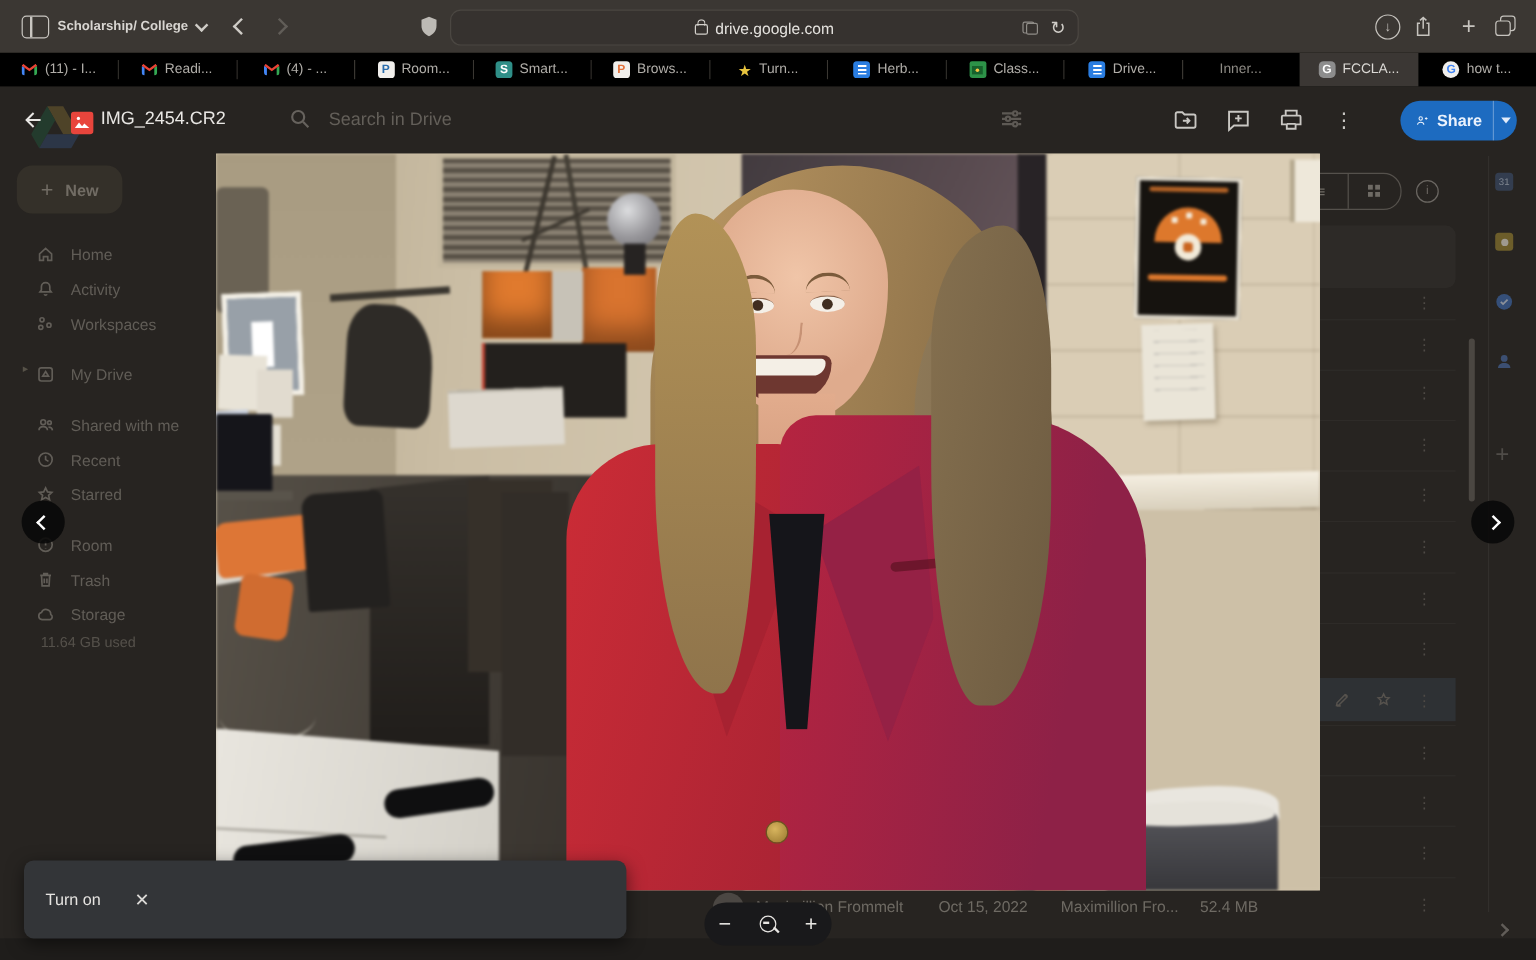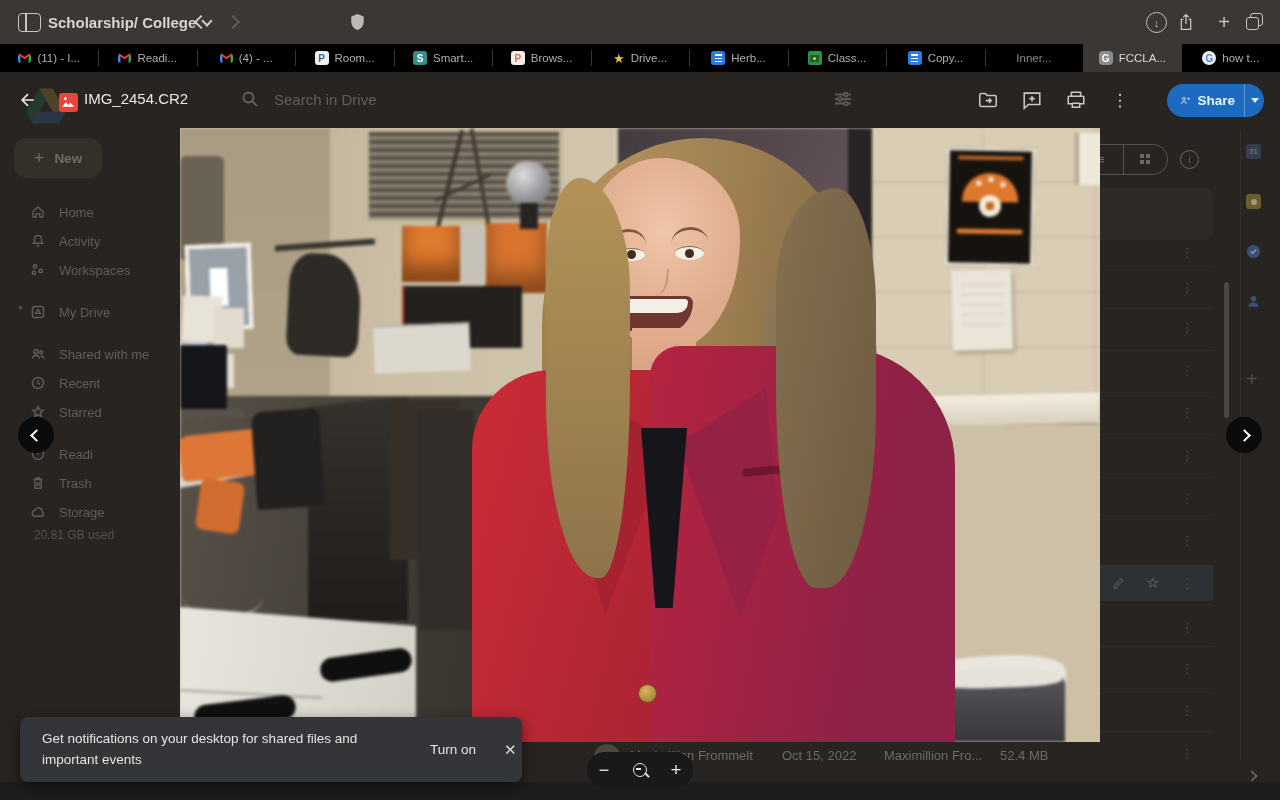--- a/index.html
+++ b/index.html
@@ -5,21 +5,21 @@
   html,body{margin:0;padding:0;background:#111}
   .screen{position:relative;width:1280px;height:800px;overflow:hidden;
           font-family:"Liberation Sans",sans-serif;background:#272421}
   .abs{position:absolute}
   
   .toolbar{position:absolute;left:0;top:0;width:1280px;height:44px;background:#3b3733;border-bottom:1px solid #2c2926}
   .tb-ic{position:absolute;display:flex;align-items:center;justify-content:center;color:#c6c3be}
   .sbtoggle{left:18px;top:13px;width:21px;height:17px;border:1.6px solid #c9c6c1;border-radius:4px}
   .sbtoggle::before{content:"";position:absolute;left:6px;top:0;bottom:0;width:1.6px;background:#c9c6c1}
   .profile{position:absolute;left:48px;top:0;height:44px;display:flex;align-items:center;gap:7px;
-           color:#d8d5d1;font-size:15px;font-weight:700}
+           color:#d8d5d1;font-size:11px;font-weight:700}
   .chev{display:inline-block;width:8px;height:8px;border-right:2px solid #cfccc7;border-bottom:2px solid #cfccc7}
   .chev.down{transform:rotate(45deg);width:6px;height:6px;margin-top:-3px}
   .chev.left{transform:rotate(135deg)}
   .chev.right{transform:rotate(-45deg)}
   .chev.dim{border-color:#615d58}
   .urlbar{position:absolute;left:375px;top:8px;width:522px;height:28px;background:#36322f;
           border:1px solid #4b4742;border-radius:9px;display:flex;align-items:center;justify-content:center;gap:6px;
           color:#e5e3df;font-size:13px}
   .lock{width:9px;height:7px;border:1.5px solid #d4d1cc;border-radius:2px;position:relative;margin-top:3px}
   .lock::before{content:"";position:absolute;left:1px;top:-5px;width:5px;height:5px;border:1.5px solid #d4d1cc;border-bottom:none;border-radius:4px 4px 0 0}
@@ -99,20 +99,28 @@
         <span class="chev left"></span>
       </div>
     <div class="tb-ic" style="left:228px;top:17px">
         <span class="chev right dim"></span>
       </div>
     <div class="tb-ic" style="left:350px;top:13px">
       <svg width="15" height="18" viewBox="0 0 24 28">
           <path d="M12 1l10 4v8c0 7-4.5 11.5-10 14C6.5 24.5 2 20 2 13V5z" fill="#bdbab5"></path>
         </svg>
     </div>
+    <div class="urlbar">
+      <span class="lock"></span>
+      <span>drive.google.com</span>
+      <span class="url-right">
+        <span class="translate"></span>
+        <span class="reload">↻</span>
+      </span>
+    </div>
     <div class="tb-ic dl-circle">↓</div>
     <div class="tb-ic" style="left:1178px;top:12px">
       <svg width="16" height="20" viewBox="0 0 24 28" fill="none" stroke="#c6c3be" stroke-width="1.9">
         <path d="M8 10H5v15h14V10h-3M12 17V3M8 6.5L12 3l4 3.5"></path>
         </svg>
     </div>
     <div class="tb-ic plus-ic">+</div>
     <div class="tb-ic tabsov"></div>
   </div>
 
@@ -148,39 +156,39 @@
     <div class="tab">
       <span class="fav" style="background:#2f8f88;color:#fff">S</span>
       <span>Smart...</span>
     </div>
     <div class="tab">
       <span class="fav box-white" style="color:#e2703a">P</span>
       <span>Brows...</span>
     </div>
     <div class="tab">
       <span style="color:#e8c43e;font-size:13px">★</span>
-      <span>Drive...</span>
+      <span>Turn...</span>
     </div>
     <div class="tab">
       <span class="fav" style="background:#2a7de1">
           <span class="doclines"></span>
         </span>
       <span>Herb...</span>
     </div>
     <div class="tab">
       <span class="fav" style="background:#2d9248;border-radius:2px">
           <span class="cls-in"></span>
         </span>
       <span>Class...</span>
     </div>
     <div class="tab">
       <span class="fav" style="background:#2a7de1">
           <span class="doclines"></span>
         </span>
-      <span>Copy...</span>
+      <span>Drive...</span>
     </div>
     <div class="tab" style="color:#8d8a84">
       <span>Inner...</span>
     </div>
     <div class="tab active">
       <span class="fav" style="background:#8d8d8d;color:#fff;border-radius:4px">G</span>
       <span>FCCLA...</span>
     </div>
     <div class="tab">
       <span class="fav" style="background:#f1efec;border-radius:50%;color:#4285f4">G</span>
@@ -277,39 +285,39 @@
       </span>
     <span>Starred</span>
   </div>
   <div class="srow" style="top:440px">
     <span class="si">
         <svg viewBox="0 0 16 16" fill="none" stroke="#615d57" stroke-width="1.4">
           <circle cx="8" cy="8" r="5.5"></circle>
           <path d="M8 5v3.6M8 10.9v.3"></path>
         </svg>
       </span>
-    <span>Readi</span>
+    <span>Room</span>
   </div>
   <div class="srow" style="top:469px">
     <span class="si">
         <svg viewBox="0 0 16 16" fill="none" stroke="#615d57" stroke-width="1.4">
           <path d="M3.5 4.5h9M6.5 4.2V3h3v1.2M4.6 4.5l.5 8.7h5.8l.5-8.7M6.9 7v4M9.1 7v4"></path>
         </svg>
       </span>
     <span>Trash</span>
   </div>
   <div class="srow" style="top:498px">
     <span class="si">
         <svg viewBox="0 0 16 16" fill="none" stroke="#615d57" stroke-width="1.4">
           <path d="M5 12.3a3 3 0 01-.4-5.9A4 4 0 0112.3 8a2.4 2.4 0 01-.3 4.3z"></path>
         </svg>
       </span>
     <span>Storage</span>
   </div>
-  <div class="abs" style="left:34px;top:528px;font-size:12px;color:#55514b">20.81 GB used</div>
+  <div class="abs" style="left:34px;top:528px;font-size:12px;color:#55514b">11.64 GB used</div>
 
   <div class="abs" style="left:640px;top:188px;width:573px;height:52px;background:rgba(255,255,255,.03);border-radius:8px"></div>
   <div class="abs" style="left:640px;top:565px;width:573px;height:36px;background:#2e3134"></div>
   <div class="rowline" style="top:266px"></div>
     <div class="rowline" style="top:308px"></div>
   <div class="rowline" style="top:350px"></div>
     <div class="rowline" style="top:392px"></div>
   <div class="rowline" style="top:434px"></div>
     <div class="rowline" style="top:477px"></div>
   <div class="rowline" style="top:519px"></div>
@@ -548,21 +556,20 @@
   </div>
 
   <div class="navcircle" style="left:18px;top:417px">
       <span class="chev left"></span>
     </div>
   <div class="navcircle" style="left:1226px;top:417px">
       <span class="chev right"></span>
     </div>
 
   <div class="toast">
-    <div class="msg">Get notifications on your desktop for shared files and important events</div>
     <div style="margin-left:18px;font-weight:500">Turn on</div>
     <div style="margin-left:28px;font-size:15px;color:#dcdad7">✕</div>
   </div>
 
   <div class="zoompill">
     <span style="font-size:18px;font-weight:300">−</span>
     <span class="mag"></span>
     <span style="font-size:18px;font-weight:300">+</span>
   </div>
 

